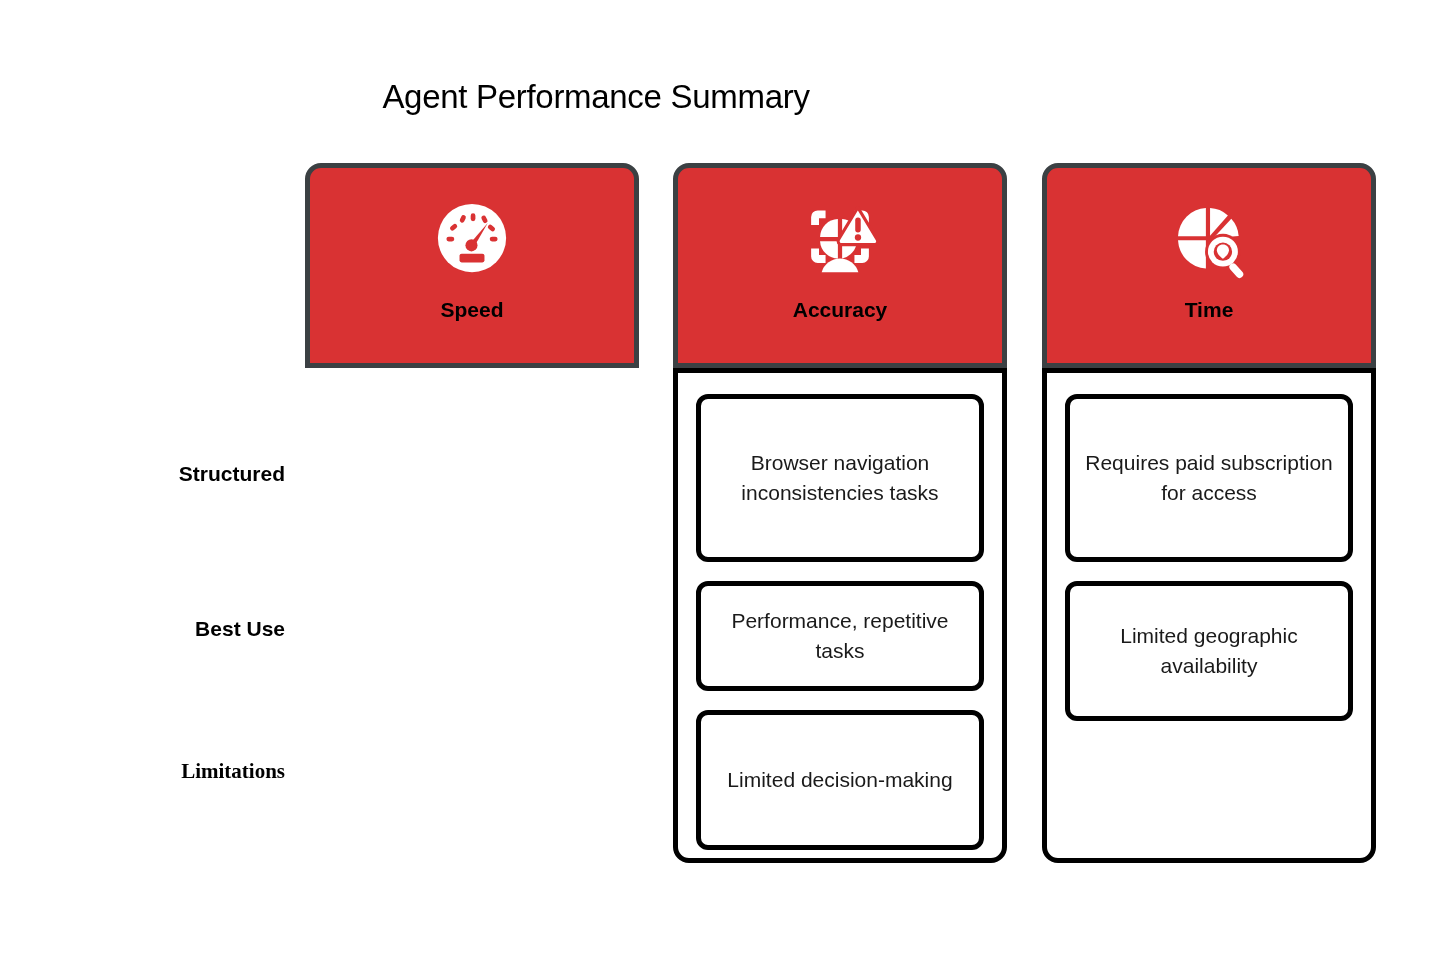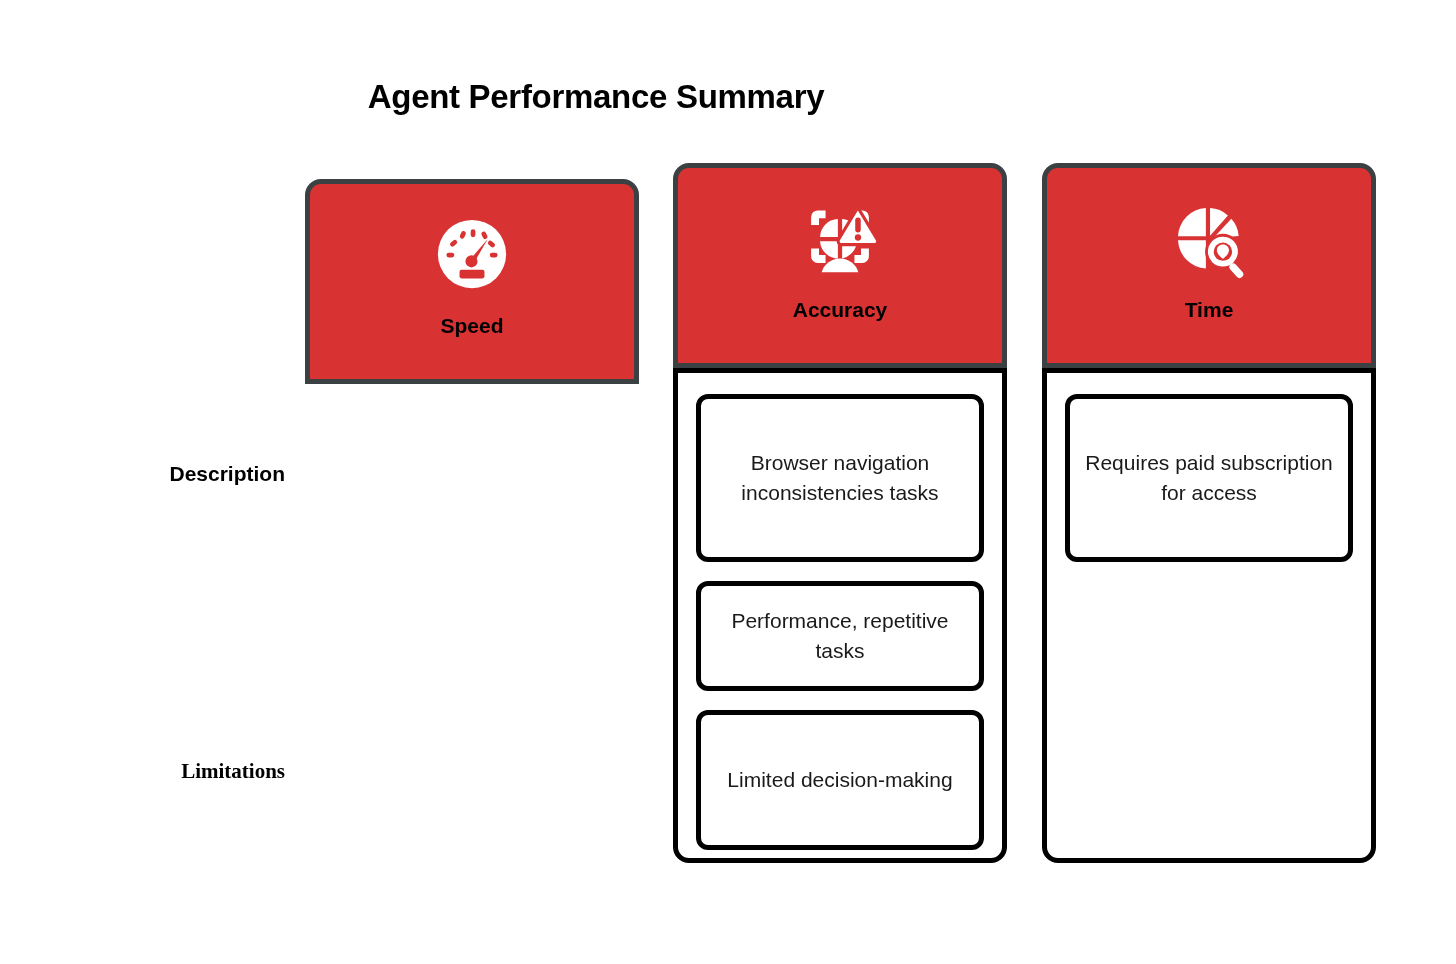--- a/index.html
+++ b/index.html
@@ -16,21 +16,21 @@
     position: relative;
   }
 
   #page-title {
     position: absolute;
     top: 78px;
     left: 0;
     width: 1192px;
     text-align: center;
     font-size: 33px;
-    font-weight: bold;
+    font-weight: normal;
     letter-spacing: -0.3px;
     color: #000000;
   }
 
   #matrix {
     position: absolute;
     top: 163px;
     left: 0;
     width: 1456px;
     height: 700px;
@@ -58,21 +58,21 @@
   .row-label.r1 { top: 453px; }
   .row-label.r2 { top: 596px; font-family: Liberation Serif, serif; }
 
   
   .card {
     position: absolute;
     top: 0;
     width: 334px;
     height: 700px;
   }
-  .card.c0 { left: 305px; margin-top: 16px; }
+  .card.c0 { left: 305px; }
   .card.c1 { left: 673px; }
   .card.c2 { left: 1042px; }
 
   .card-header {
     position: absolute;
     top: 0;
     left: 0;
     width: 334px;
     height: 205px;
     box-sizing: border-box;
@@ -132,21 +132,22 @@
   .cell.h2 { height: 140px; }
 </style>
 </head>
 <body>
 
 <div id="page-title">Agent Performance Summary</div>
 
 <div id="matrix">
 
   <div class="row-labels">
-    <div class="row-label r0">Description</div>
+    <div class="row-label r0">Structured</div>
+    <div class="row-label r1">Best Use</div>
     <div class="row-label r2">Limitations</div>
   </div>
 
   <div class="card c0">
     <div class="card-header">
       <span class="card-icon">
         <svg viewBox="0 0 64 64" width="84" height="84" aria-hidden="true">
           <circle cx="32" cy="32" r="26" fill="#ffffff"></circle>
           <g fill="#d93233">
             <rect x="12.5" y="31.0" width="6" height="3.6" rx="1.8"></rect>
@@ -212,16 +213,17 @@
           <circle cx="42.6" cy="42.4" r="11.4" fill="#ffffff"></circle>
           <circle cx="42.6" cy="42.4" r="7.0" fill="#d93233"></circle>
           <path d="M42.6 37.0 c2.8 0 4.6 2.0 4.6 4.4 c0 3.0 -3.2 5.4 -4.6 6.4 c-1.4 -1.0 -4.6 -3.4 -4.6 -6.4 c0 -2.4 1.8 -4.4 4.6 -4.4 z" fill="#ffffff"></path>
           <rect x="50.0" y="50.4" width="5.6" height="13.0" rx="2.8" fill="#ffffff" transform="rotate(-42 52.8 56.9)"></rect>
         </svg>
       </span>
       <span class="card-header-label">Time</span>
     </div>
     <div class="card-body">
       <div class="cell h0">Requires paid subscription for access</div>
+      <div class="cell h2">Limited geographic availability</div>
     </div>
   </div>
 
 </div>
 
 </body></html>

